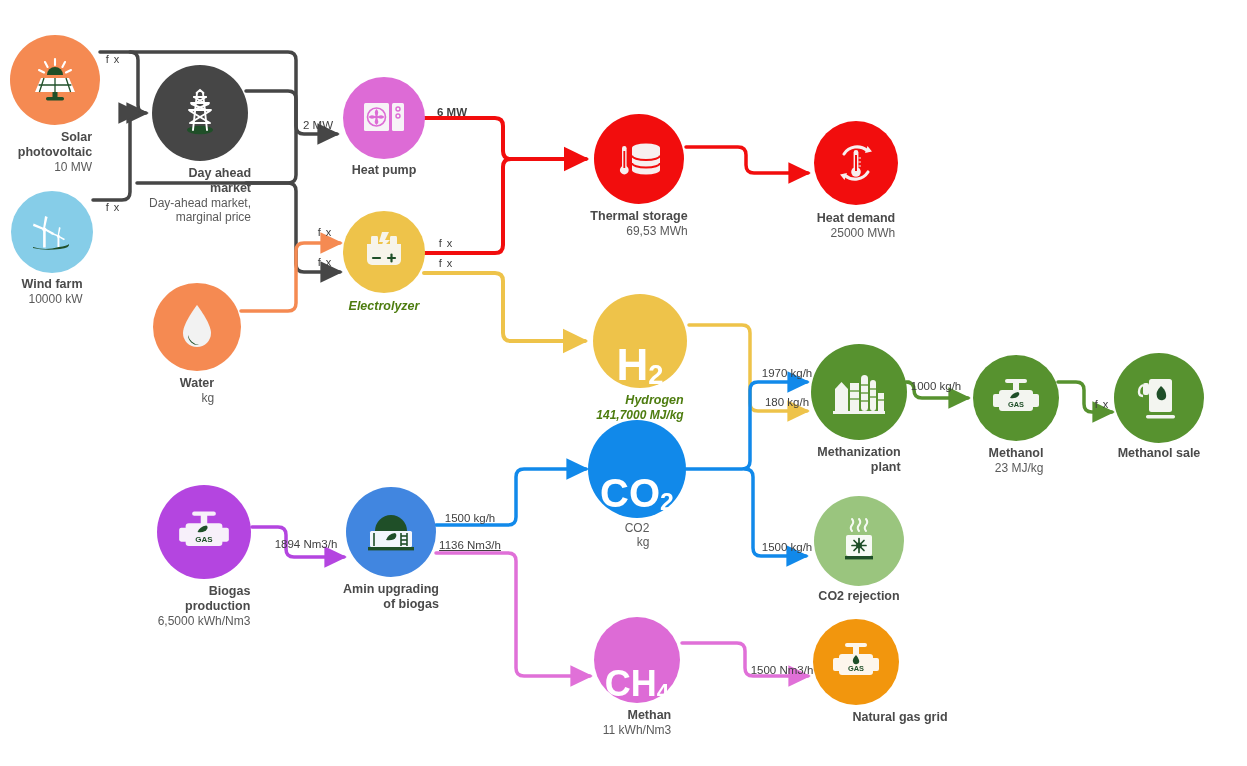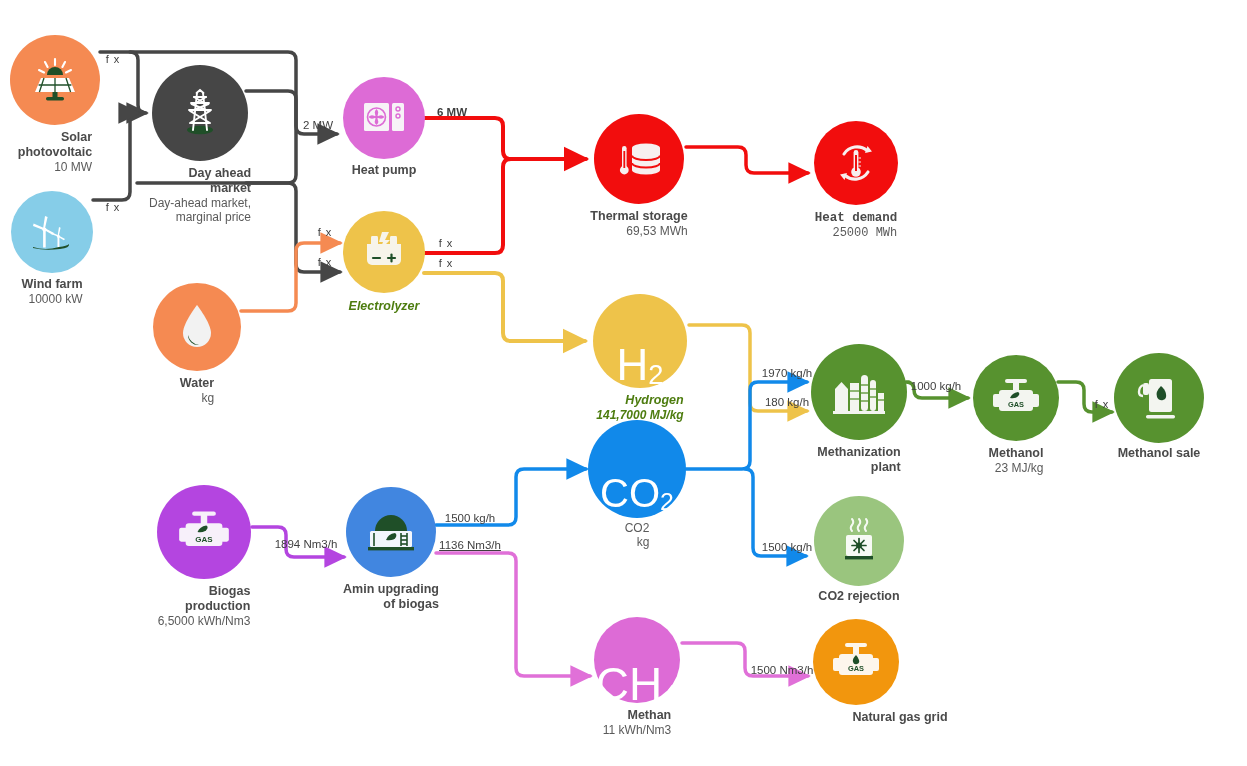--- a/index.html
+++ b/index.html
@@ -28,21 +28,21 @@
     font-size:12.5px;font-weight:bold;color:#4a4a4a;
   }
   .nl-sub{
     font-size:12px;color:#5a5a5a;font-weight:normal;
   }
   .nl-title.accent,.nl-sub.accent{
     color:#4d7c0f;font-style:italic;font-weight:bold;
   }
   .nl-sub.accent{font-weight:bold;}
   .bigtext{
-    color:#ffffff;font-weight:normal;
+    color:#ffffff;font-weight:bold;
     letter-spacing:0px;line-height:1;
     font-family:"Liberation Sans",sans-serif;
     margin-top:48px;
   }
   .bigtext sub{font-size:0.62em;vertical-align:baseline;position:relative;top:0.13em;}
   .edgelabel{
     position:absolute;transform:translate(-50%,-50%);
     font-size:11.5px;color:#3f3f3f;white-space:nowrap;
     font-family:"Liberation Sans",sans-serif;
   }
@@ -311,21 +311,21 @@
           <line x1="27.4" y1="28" x2="30" y2="28"></line>
         </g>
         <g fill="none" stroke="#f7efef" stroke-width="3.1" stroke-linecap="round">
           <path d="M13 16 A15.5 15.5 0 0 1 36 12.5"></path>
           <path d="M37 34 A15.5 15.5 0 0 1 14 37.5"></path>
         </g>
         <path d="M36.5 8 L41 13.5 L34 15 Z" fill="#f7efef"></path>
         <path d="M13.5 42 L9 36.5 L16 35 Z" fill="#f7efef"></path>
       </svg>
     </div>
-    <div class="nodelabels" style="top:90px;font-family:Liberation Mono, monospace;">
+    <div class="nodelabels" style="top:90px;">
       <div class="nl-title">Heat demand</div>
       <div class="nl-sub">25000 MWh</div>
     </div>
   </div>
 
   <div class="node" style="left:640px;top:341px;">
     <div class="bubble" style="width:94px;height:94px;background:#eec34a;">
       <span class="bigtext" style="font-size:44px;">
         <span>H</span><sub>2</sub>
       </span>
@@ -480,21 +480,21 @@
       </svg>
     </div>
     <div class="nodelabels" style="top:95px;">
       <div class="nl-title">Amin upgrading</div>
       <div class="nl-title">of biogas</div>
     </div>
   </div>
 
   <div class="node" style="left:637px;top:660px;">
     <div class="bubble" style="width:86px;height:86px;background:#dd6bd6;">
-      <span class="bigtext" style="font-size:46px;">
+      <span class="bigtext" style="font-size:36px;">
         <span>CH</span><sub>4</sub>
       </span>
     </div>
     <div class="nodelabels" style="top:91px;">
       <div class="nl-title">Methan</div>
       <div class="nl-sub">11 kWh/Nm3</div>
     </div>
   </div>
 
   <div class="node" style="left:856px;top:662px;">

